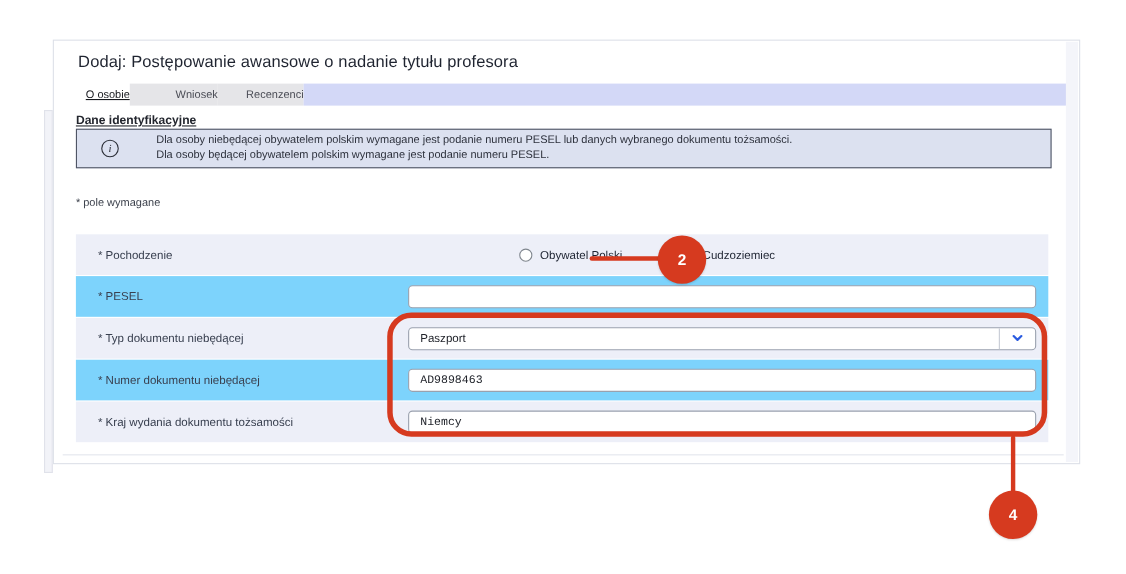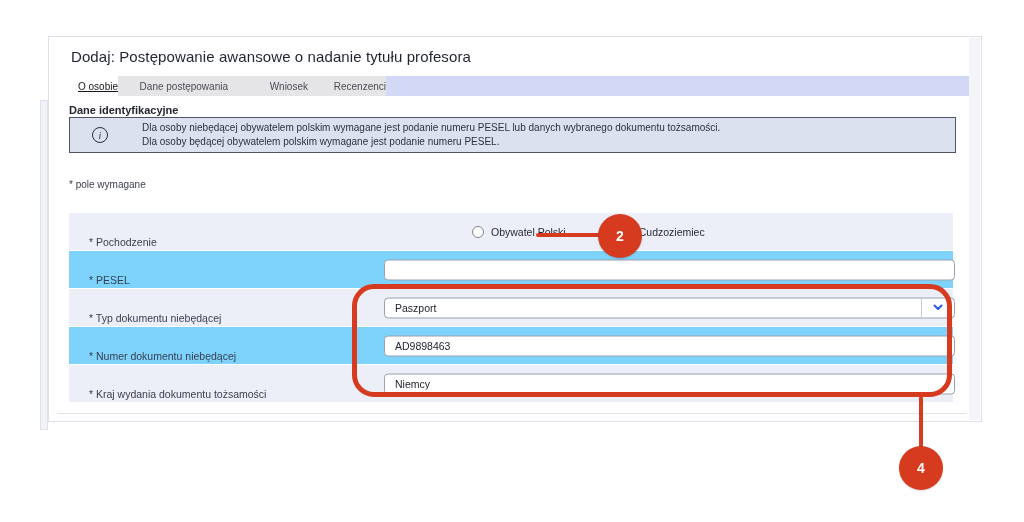--- a/index.html
+++ b/index.html
@@ -26,43 +26,43 @@
   .tabbar { position:absolute; left:9px; top:39px; width:911px; height:20px;
             display:flex; align-items:stretch; }
   .tab { display:flex; align-items:center; justify-content:flex-end; font-size:10px;
          color:#4a4c55; background:#e5e5e8; cursor:pointer; }
   .tab.active { background:#ffffff; color:#16181d; }
   .tab.active span { text-decoration:underline; }
   .tab-fill { flex:1; background:#d3d8f7; }
 
   
   .section-heading { position:absolute; left:20px; top:67px; font-size:11px;
-                     font-weight:700; color:#23262e; }
+                     font-weight:700; color:#23262e;text-decoration:underline; }
   .info-box { position:absolute; left:20px; top:80px; width:887px; height:36px;
               background:#dce1f0; border:1.5px solid #4f5565; display:flex;
               align-items:center; }
   .info-icon { width:16px; height:16px; border:1.2px solid #2c2f38; border-radius:50%;
                margin-left:22px; flex:0 0 auto; display:flex; align-items:center;
                justify-content:center; font-size:10px; color:#2c2f38;
                font-family:"Liberation Serif", serif; font-style:italic; }
   .info-text { margin-left:34px; font-size:10px; line-height:14px; color:#2d313c; }
 
   .required-note { position:absolute; left:20px; top:142px; font-size:10px; color:#3a3f4a; }
 
   
   .rows { position:absolute; left:20px; top:176px; width:884px; }
   .frow { position:relative; height:37px; background:#7dd3fc; margin-bottom:1px; }
   .frow.lav { background:#edeff8; }
   .frow-label { position:absolute; left:20px; top:50%; transform:translateY(-50%);
-                font-size:10.5px; color:#394050;margin-top:10px; }
-  .ctrl { position:absolute; left:315px; top:50%; transform:translateY(-50%); width:460px; }
+                font-size:10.5px; color:#394050; }
+  .ctrl { position:absolute; left:302px; top:50%; transform:translateY(-50%); width:460px; }
 
   .text-input { width:571px; height:21px; border:1px solid #9aa1ae; border-radius:4px;
                 background:#fff; font-size:10.5px; color:#22252c; padding:0 10px;
-                font-family:Liberation Sans, sans-serif; outline:none; }
+                font-family:Liberation Mono, monospace; outline:none; }
 
   .fake-select { position:relative; width:571px; height:21px; border:1px solid #9aa1ae;
                  border-radius:4px; background:#fff; display:flex; align-items:center;
                  cursor:pointer; }
   .fake-select .sel-value { font-size:10.5px; color:#22252c; padding-left:10px; }
   .sel-chevron { position:absolute; right:0; top:0; width:33px; height:19px;
                  border-left:1px solid #c6cad4; display:flex; align-items:center;
                  justify-content:center; }
 
   
@@ -94,23 +94,20 @@
   <div class="left-sliver"></div>
 
   <div class="panel">
     <div class="panel-scroll"></div>
 
     <div class="page-title">Dodaj: Postępowanie awansowe o nadanie tytułu profesora</div>
 
     <div class="tabbar">
       <div class="tab active" style="width:60px">
         <span>O osobie</span>
-      </div>
-      <div class="tab" style="width:110px">
-        <span>Dane postępowania</span>
       </div>
       <div class="tab" style="width:80px">
         <span>Wniosek</span>
       </div>
       <div class="tab" style="width:78px">
         <span>Recenzenci</span>
       </div>
       <div class="tab-fill"></div>
     </div>
 

